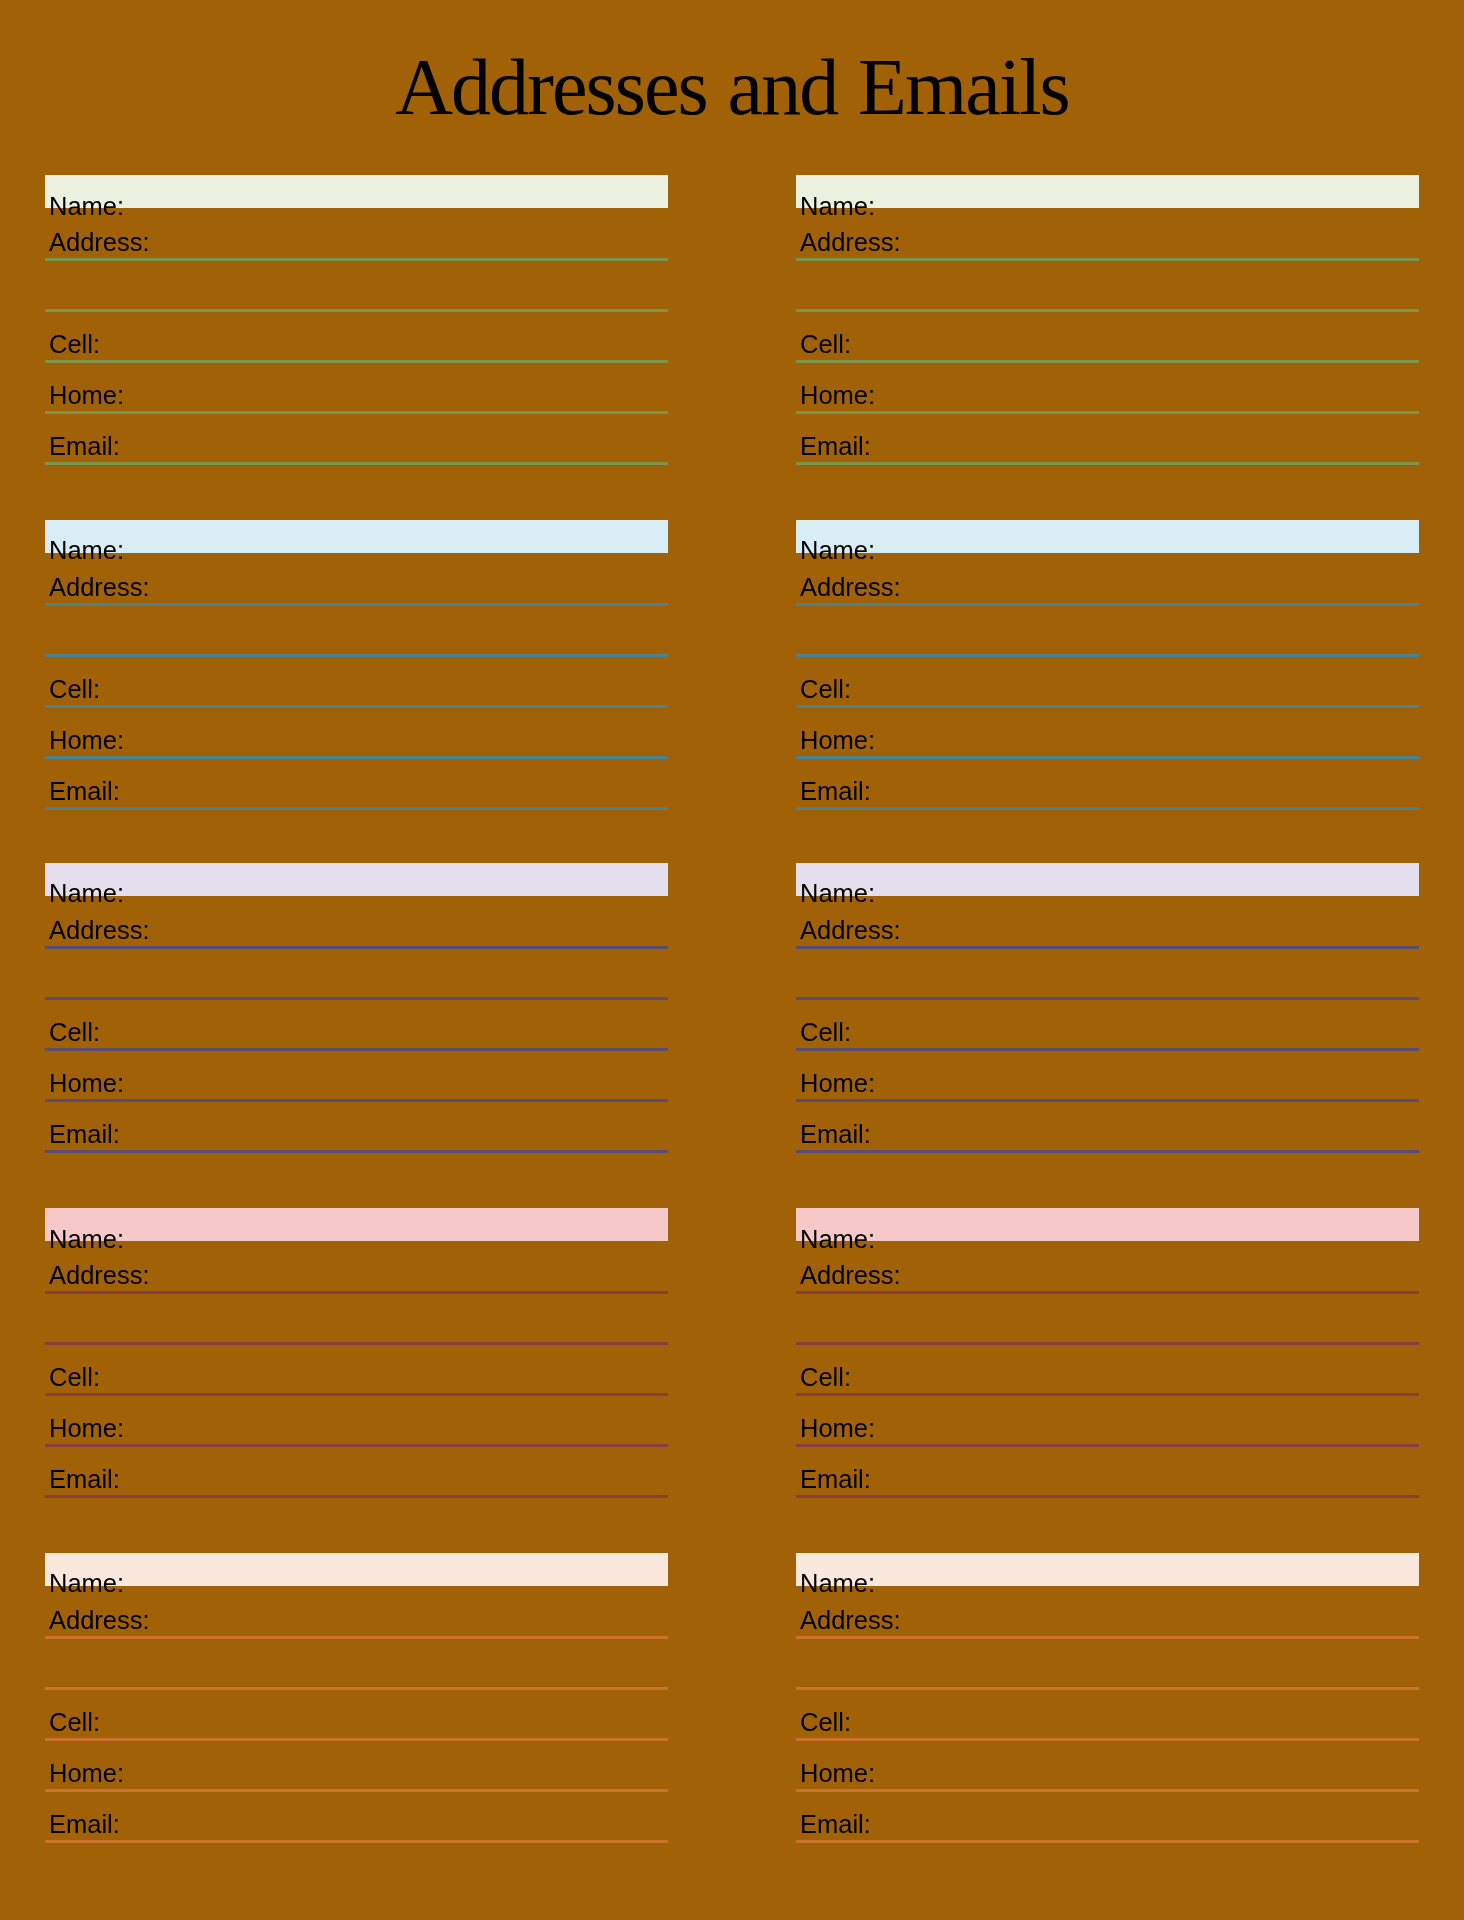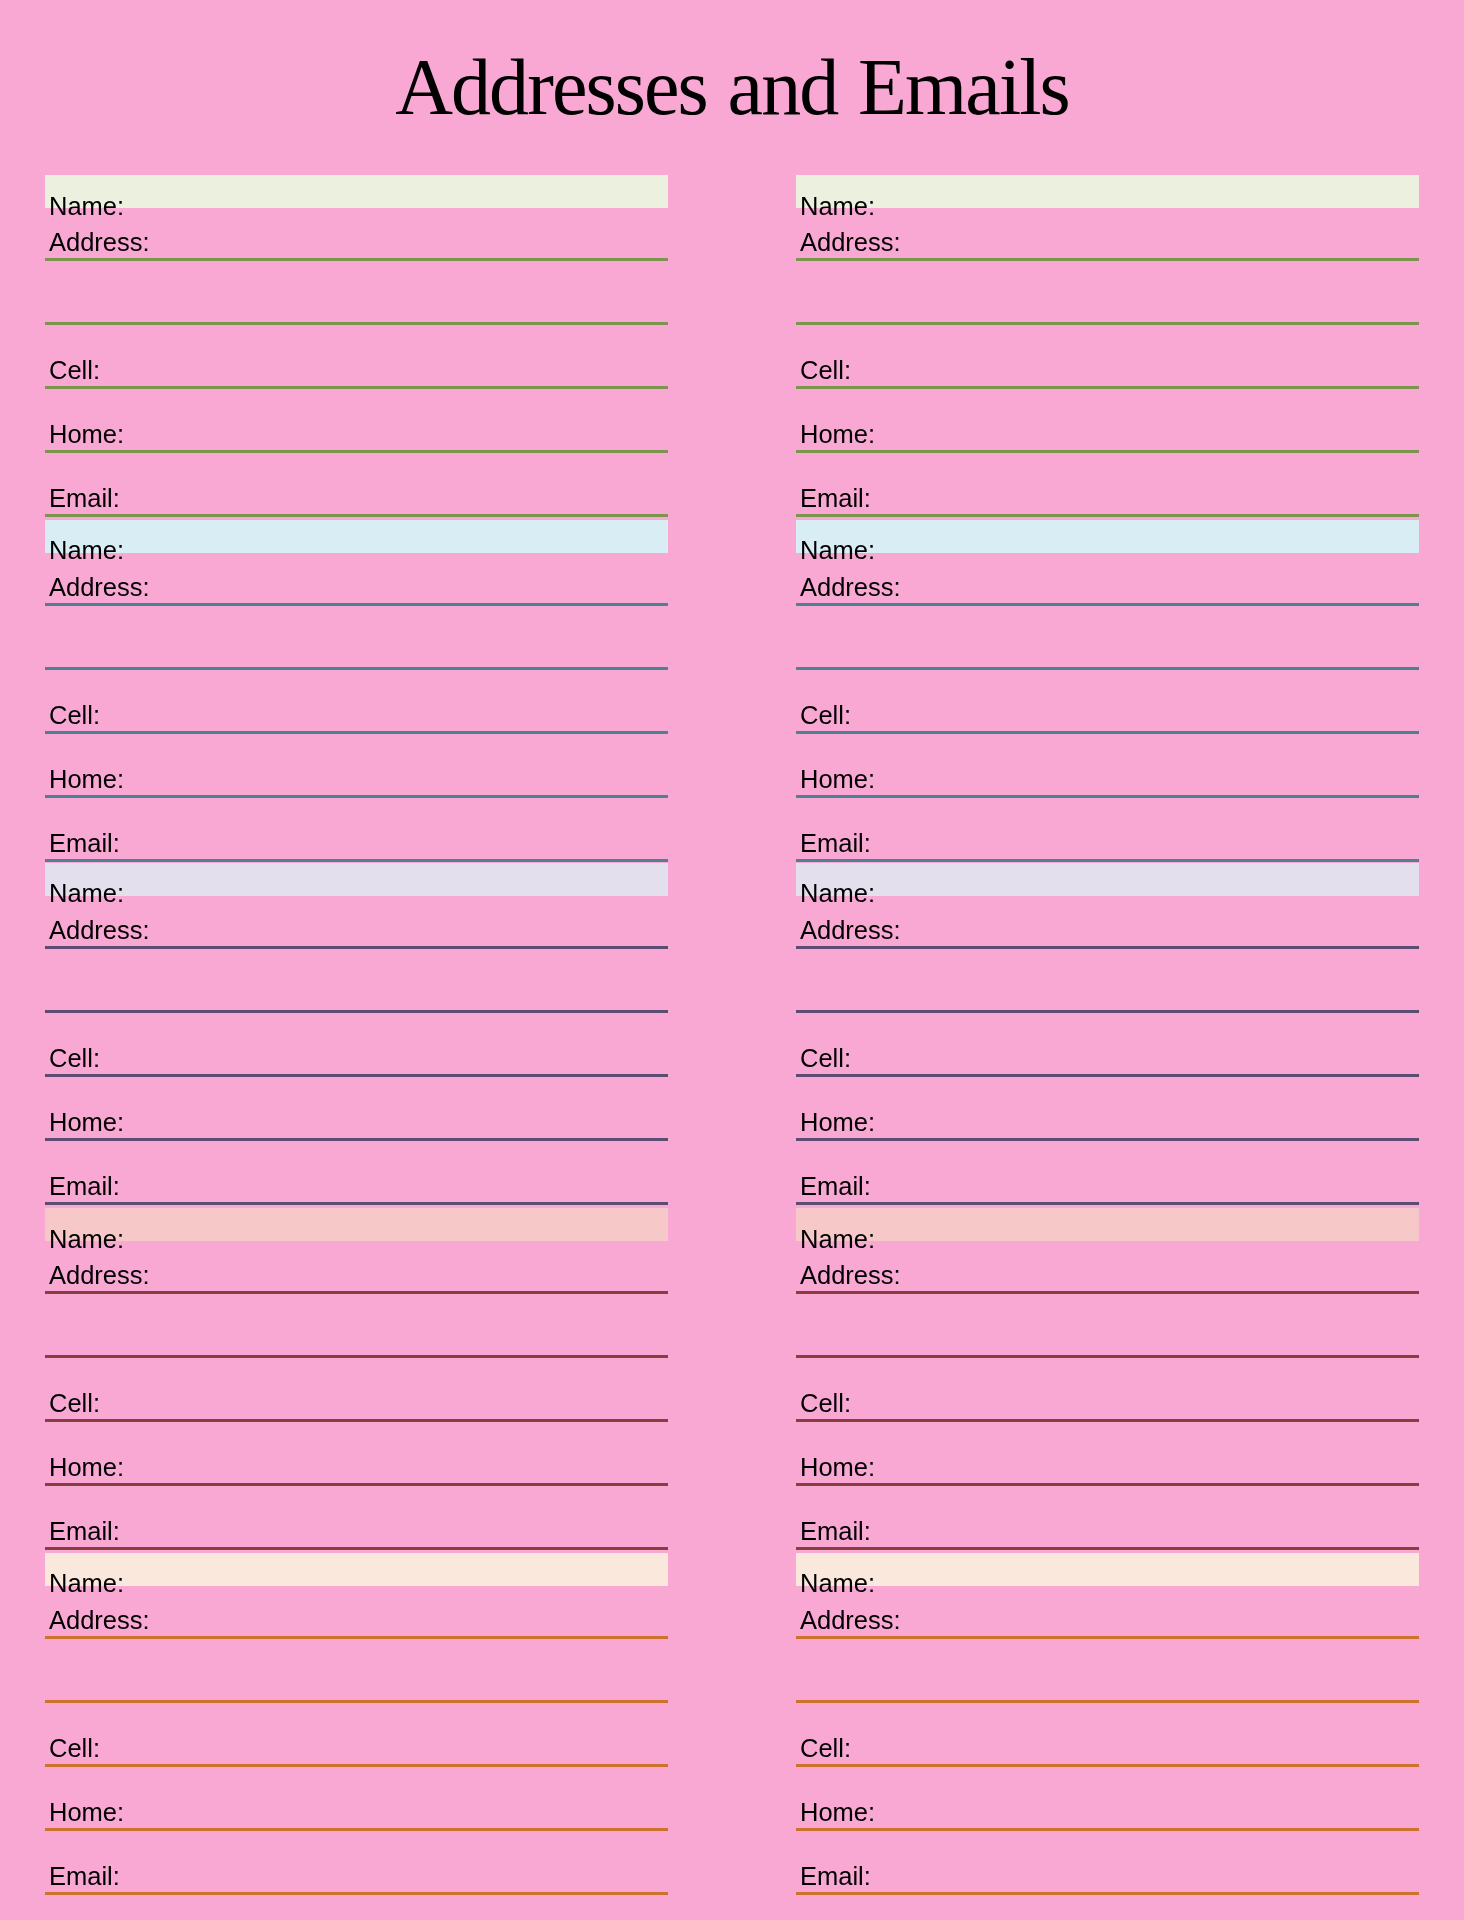--- a/index.html
+++ b/index.html
@@ -1,19 +1,19 @@
 <!DOCTYPE html>
 <html><head>
 <meta charset="utf-8">
 <title>Addresses and Emails</title>
 <style>
   html,body{margin:0;padding:0;background:#ffffff;}
   body{width:1464px;height:1920px;background:#ffffff;
        font-family:"Liberation Sans",sans-serif;}
-  .page{position:relative;width:1464px;height:1920px;overflow:hidden;background:#f9a8d4;}
+  .page{position:relative;width:1464px;height:1920px;overflow:hidden;background:#a16207;}
 
   
   .doc-title{
     position:absolute;left:0;top:0;width:1464px;height:176px;margin:0;
     text-align:center;white-space:nowrap;
     font-family:"Liberation Serif",serif;font-weight:400;
     font-size:80px;letter-spacing:-1.9px;word-spacing:2.6px;line-height:175px;color:#000000;
   }
 
   
@@ -24,21 +24,21 @@
   .contact-card.col-right{left:796px;}
   .contact-card.band-1{top:175.1px;}
   .contact-card.band-2{top:519.5px;}
   .contact-card.band-3{top:862.7px;}
   .contact-card.band-4{top:1208.3px;}
   .contact-card.band-5{top:1552.7px;}
 
   .name-field{position:relative;width:100%;height:33px;}
   .name-field .fld-label{position:absolute;left:4px;top:14.5px;}
 
-  .fld-row{position:relative;width:100%;height:64px;}
+  .fld-row{position:relative;width:100%;height:51px;}
   .fld-row.first-row{height:53px;}
   .fld-row .fld-label{position:absolute;left:4px;bottom:3px;}
   .fld-rule{position:absolute;left:0;bottom:0;width:100%;height:2.9px;}
 
   .fld-label{font-size:25.5px;line-height:32px;color:#000000;white-space:nowrap;}
 
   
   .name-field{background:var(--bar-bg);}
   .fld-rule{background:var(--rule-color);}
 </style>

